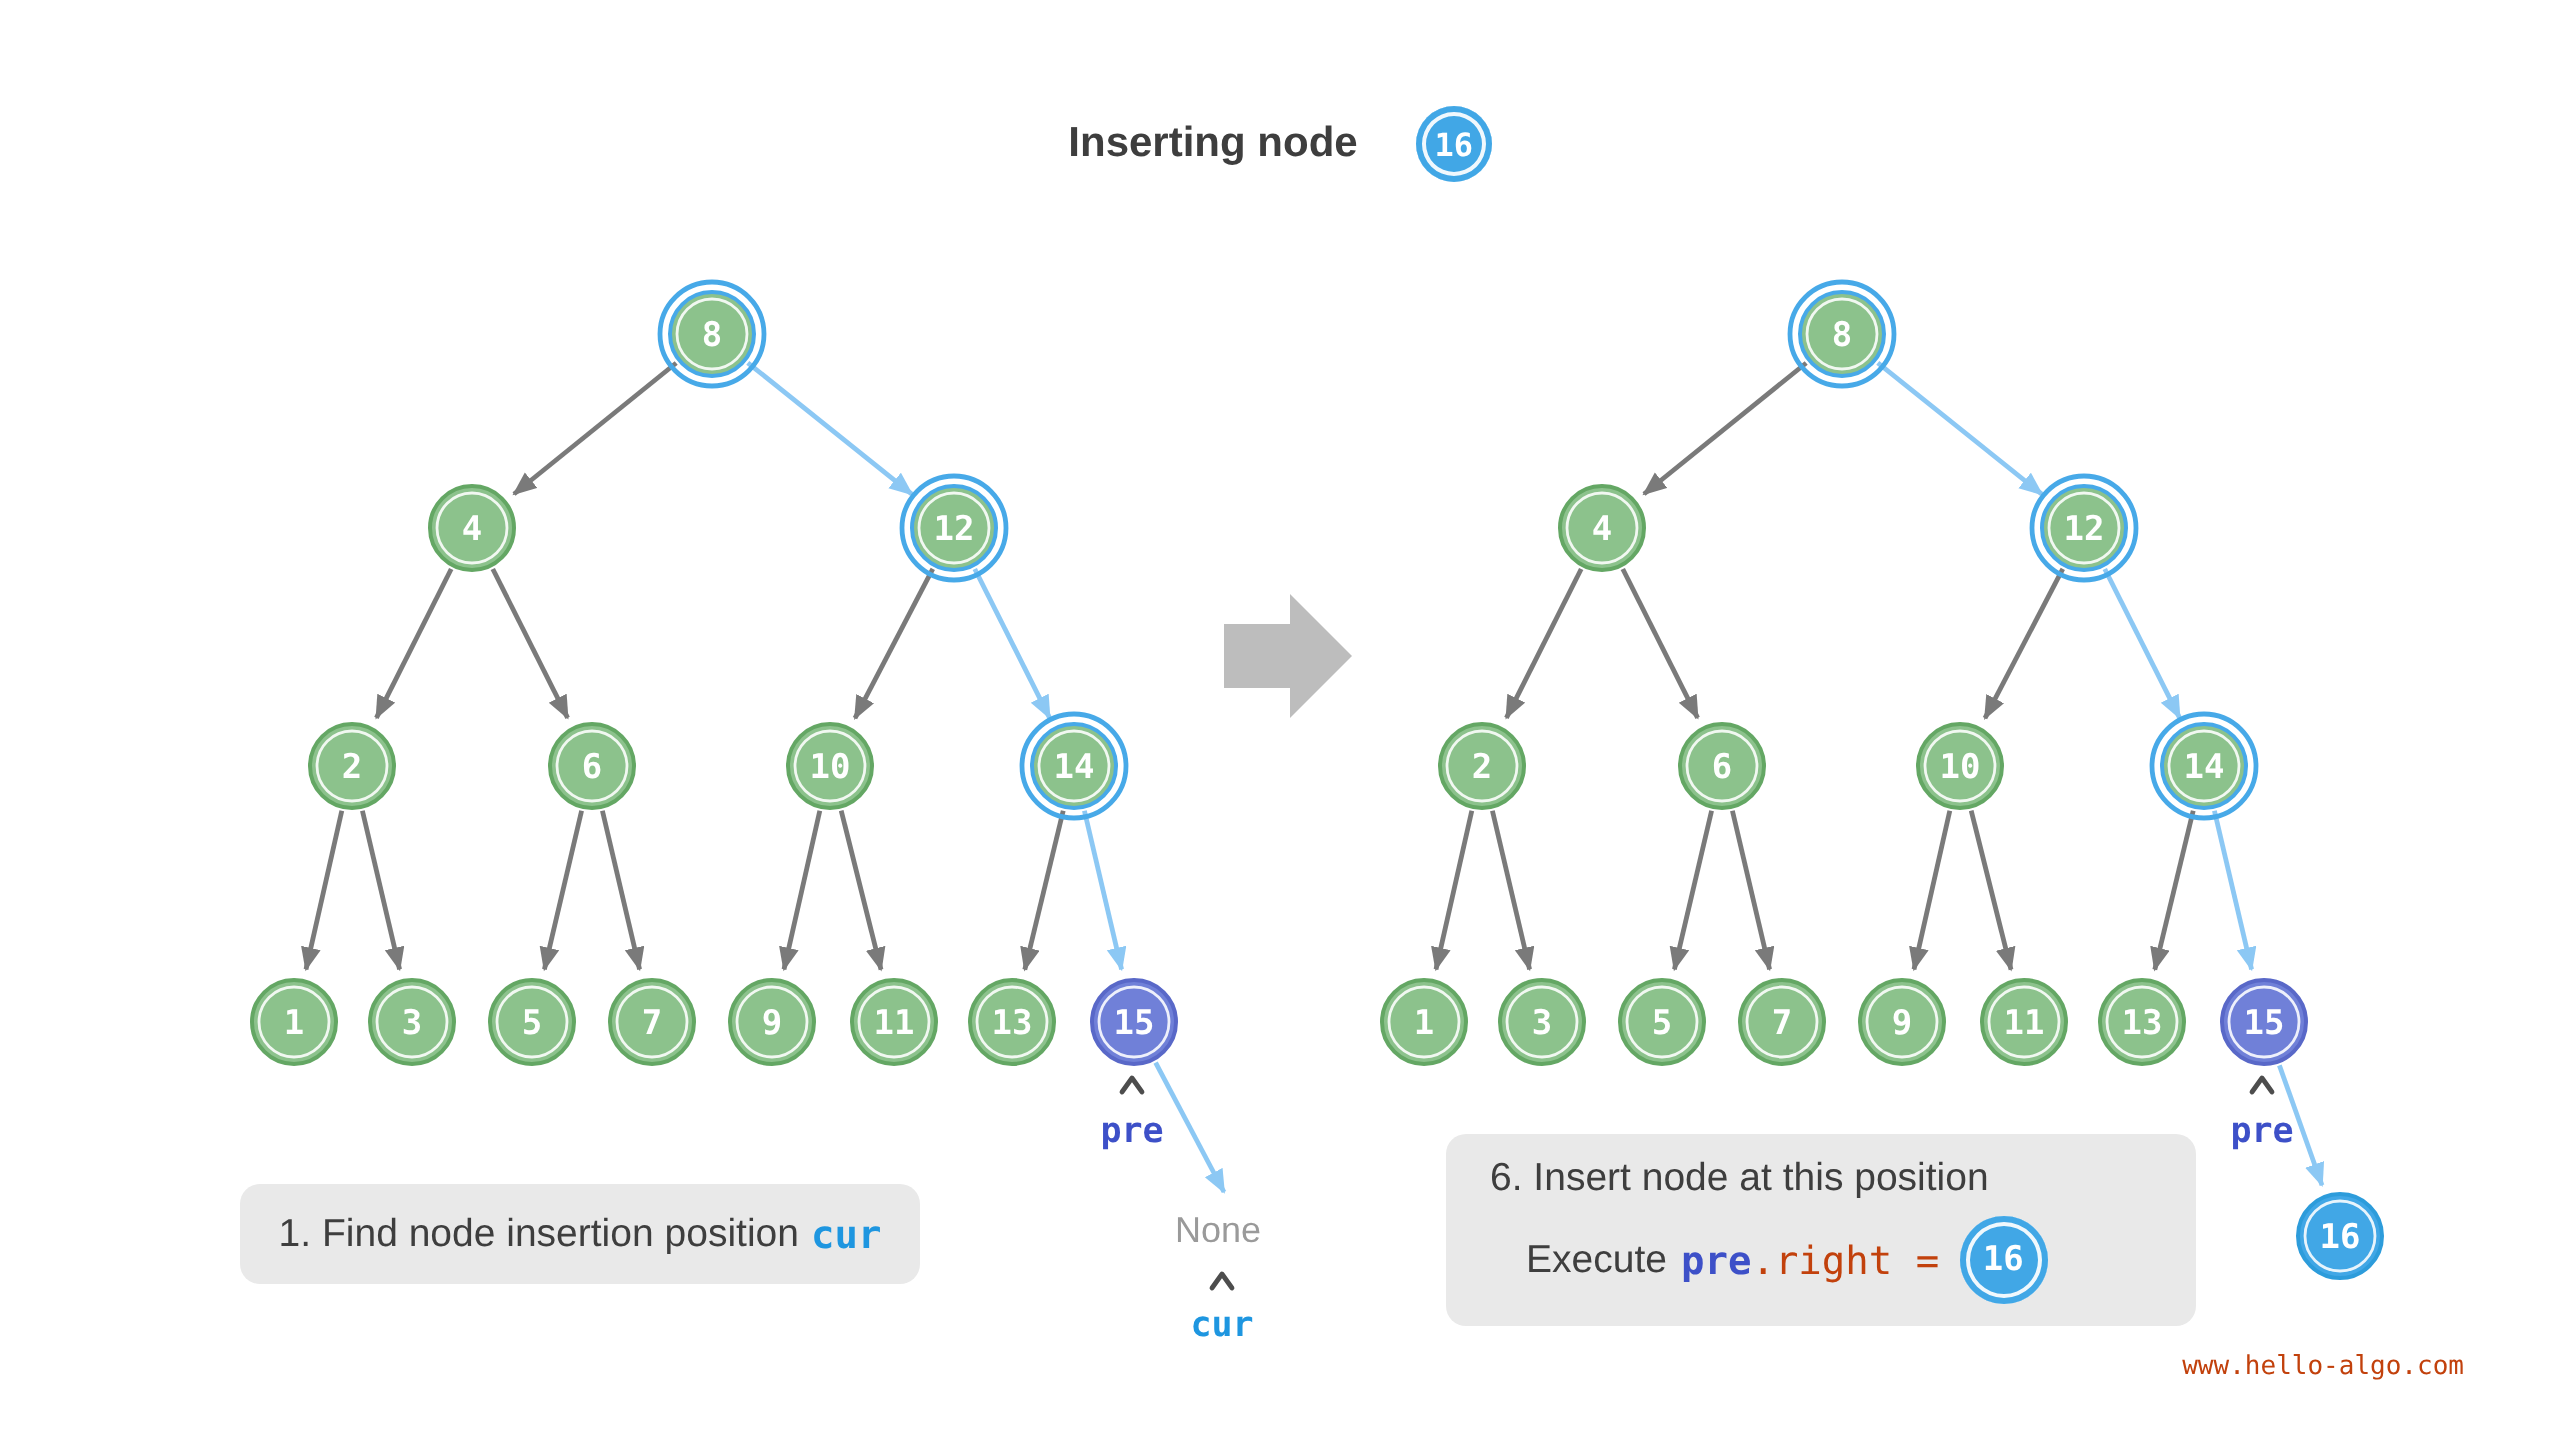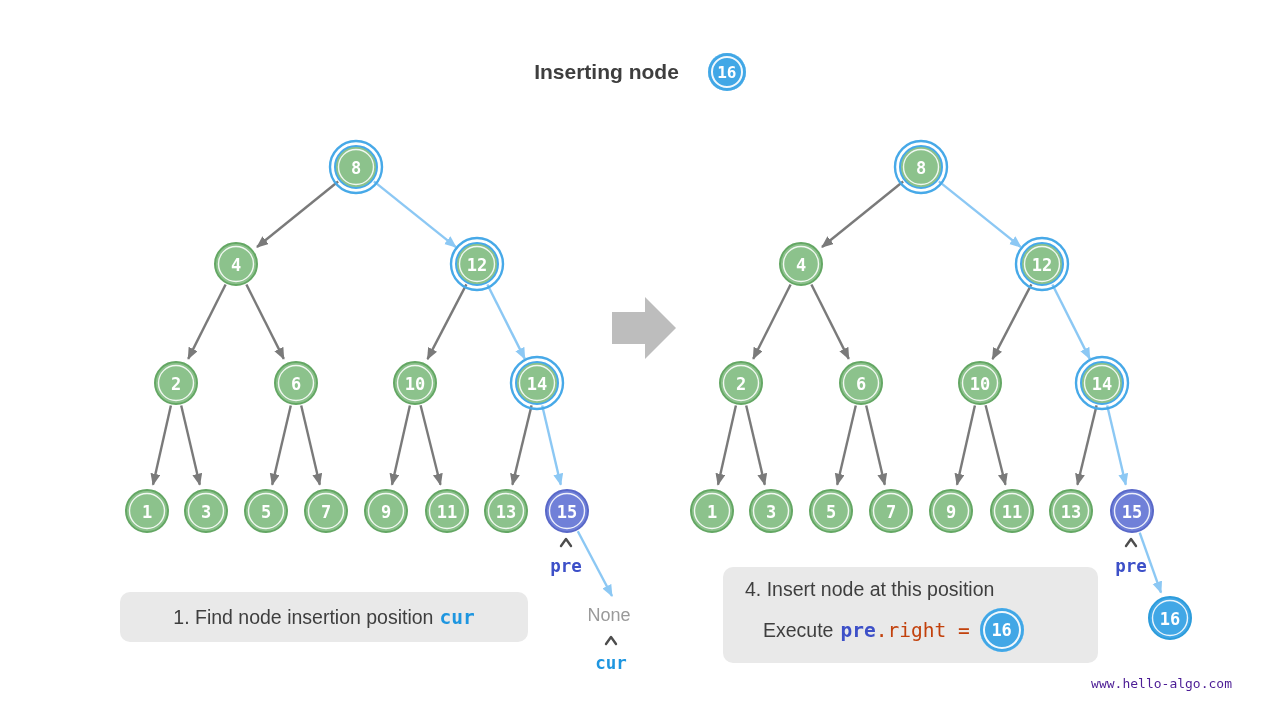--- a/index.html
+++ b/index.html
@@ -11,33 +11,33 @@
   .node-chip{display:inline-flex;align-items:center;justify-content:center;
              border-radius:50%;color:#fff;font-weight:bold;
              font-family:"DejaVu Sans Mono",monospace;
              background:#41a7e6;
              box-shadow:inset 0 0 0 3px #41a7e6, inset 0 0 0 5px rgba(255,255,255,.92);}
   .chip-sm{width:38px;height:38px;font-size:16px;}
   .chip-lg{width:44px;height:44px;font-size:17px;flex:0 0 44px;}
   .tree-svg{position:absolute;left:0;top:0;}
   .caption{position:absolute;background:#e9e9e9;border-radius:10px;color:#3e3e3e;
            font-size:19.5px;}
-  .caption1{left:120px;top:592px;width:408px;height:50px;
+  .caption1{left:120px;top:592px;width:340px;height:50px;
             display:flex;align-items:center;justify-content:center;gap:6px;}
   .caption2{left:723px;top:567px;width:375px;height:96px;
             display:flex;flex-direction:column;justify-content:center;
             padding-left:22px;box-sizing:border-box;gap:7px;}
   .cap2-line{display:flex;align-items:center;}
   .cap2-line2{margin-left:18px;}
   .code{font-family:"DejaVu Sans Mono",monospace;font-weight:bold;}
   .code-cur{color:#1e96e0;}
   .code-pre{color:#3d50c8;margin-left:7px;}
   .code-gray{font-family:"DejaVu Sans Mono",monospace;color:#c2410c;margin-right:10px;}
   .watermark{position:absolute;right:48px;top:676px;font-family:"DejaVu Sans Mono",monospace;
-             font-size:13px;color:#4c1d95;}
+             font-size:13px;color:#c2410c;}
 </style>
 </head>
 <body>
 
 <div class="canvas">
 
   <div class="title">
     <span>Inserting node</span>
     <span class="node-chip chip-sm">
       <span>16</span>
@@ -258,21 +258,21 @@
       <polygon points="612,312 645,312 645,297 676,328 645,359 645,344 612,344" fill="#bdbdbd"></polygon>
     </svg>
 
   <div class="caption caption1">
     <span>1. Find node insertion position</span>
     <span class="code code-cur">cur</span>
   </div>
 
   <div class="caption caption2">
     <div class="cap2-line">
-      <span>4. Insert node at this position</span>
+      <span>6. Insert node at this position</span>
     </div>
     <div class="cap2-line cap2-line2">
       <span>Execute</span>
       <span class="code code-pre">pre</span>
       <span class="code-gray">.right =</span>
       <span class="node-chip chip-lg">
         <span>16</span>
       </span>
     </div>
   </div>

